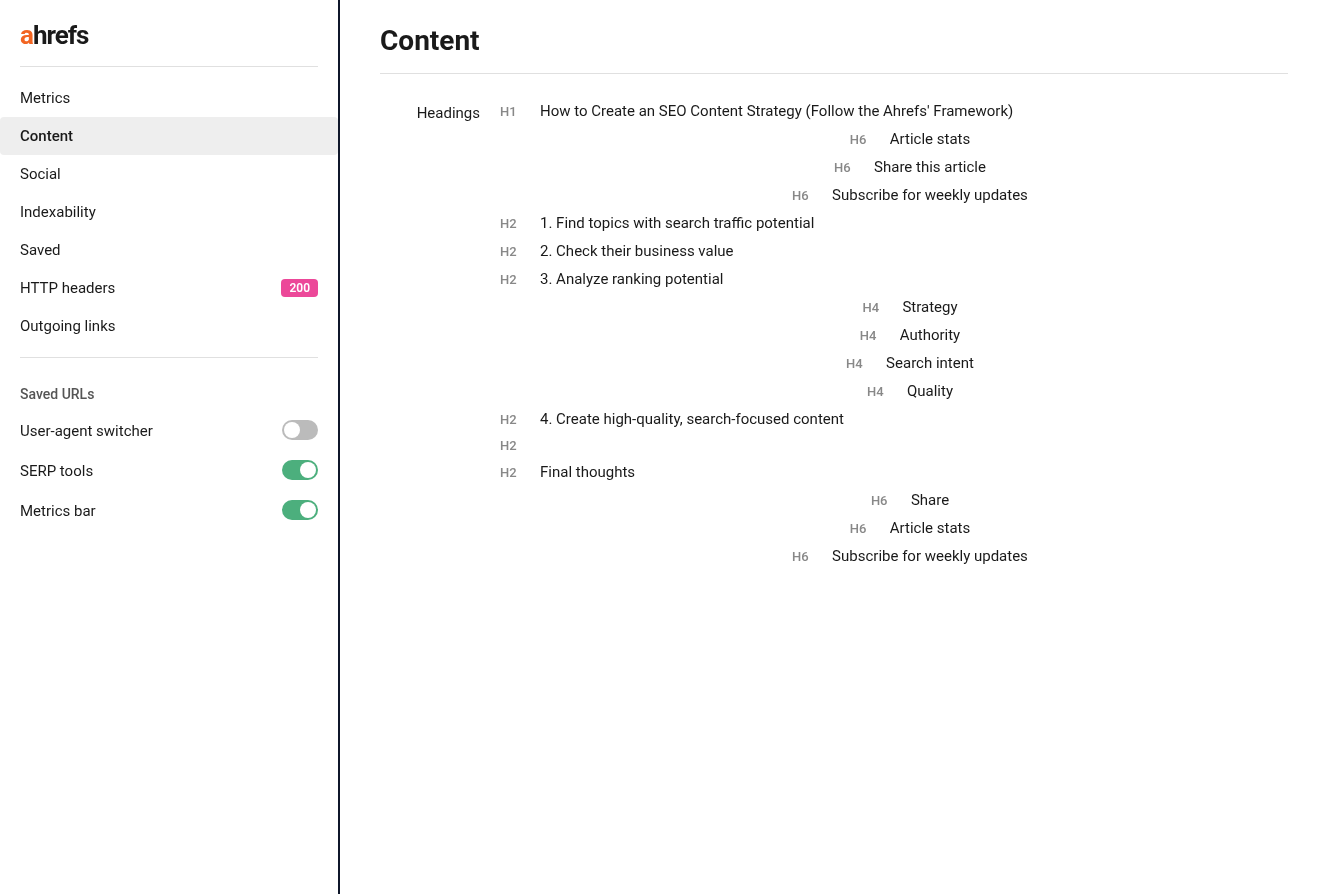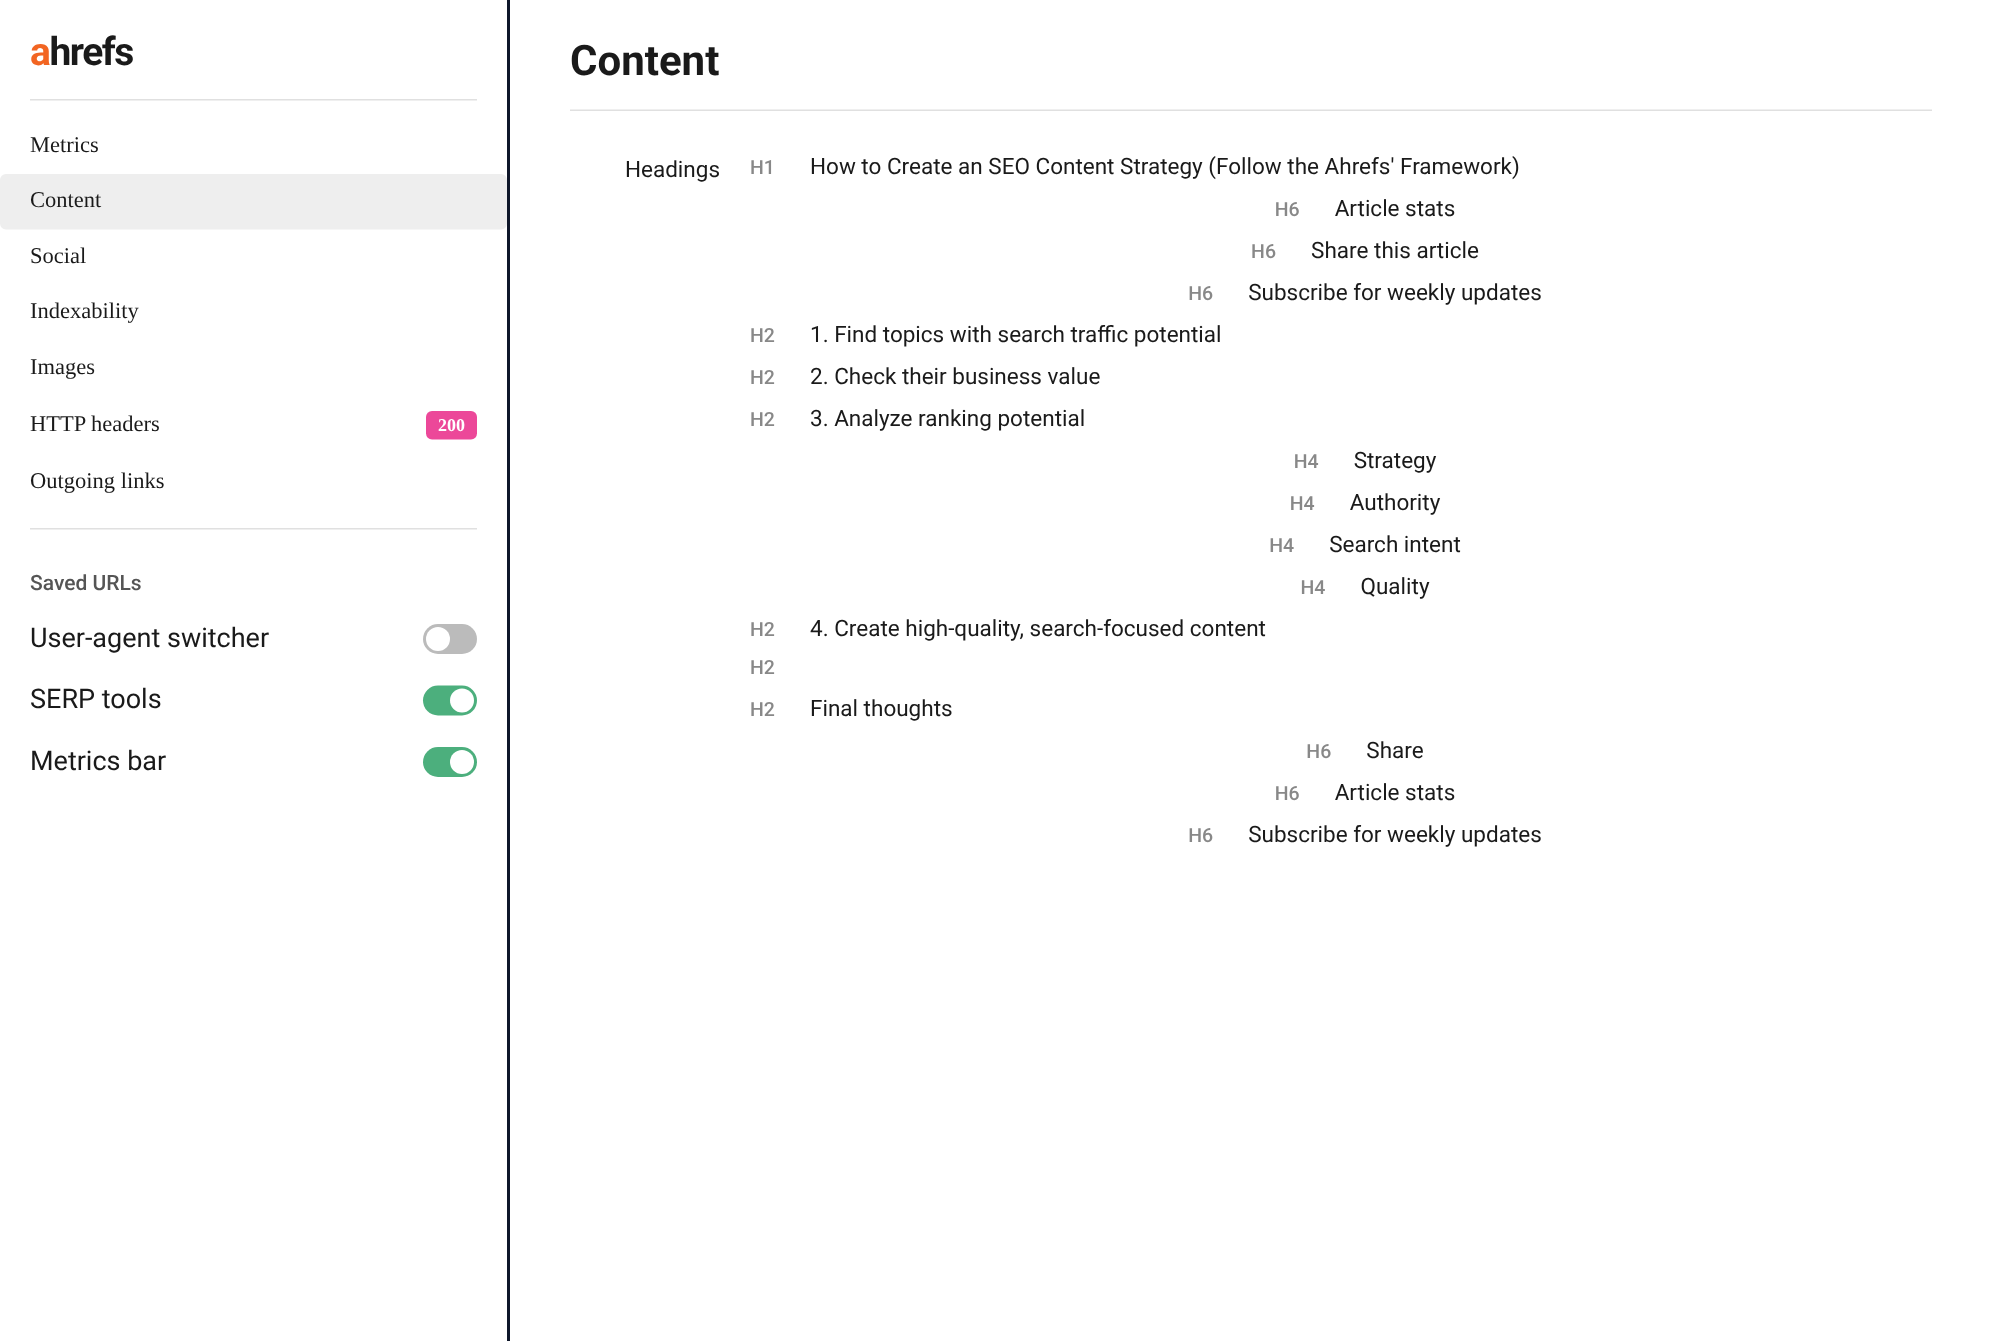--- a/index.html
+++ b/index.html
@@ -25,21 +25,21 @@
       font-weight: 700;
       letter-spacing: -1px;
     }
     .logo-a { color: #f26522; }
     .logo-hrefs { color: #1a1a1a; }
     .sidebar-divider {
       height: 1px;
       background: #e0e0e0;
       margin: 0 20px 12px 20px;
     }
-    .sidebar-nav { margin-bottom: 12px; font-family: Liberation Serif, serif; }
+    .sidebar-nav { margin-bottom: 12px; }
     .sidebar-item {
       display: flex;
       align-items: center;
       justify-content: space-between;
       padding: 10px 20px;
       cursor: pointer;
       border-radius: 4px;
       font-size: 15px;
       color: #1a1a1a;
     }
@@ -59,21 +59,21 @@
       padding: 16px 20px 8px 20px;
       font-size: 14px;
       color: #555;
       font-weight: 500;
     }
     .sidebar-toggle-row {
       display: flex;
       align-items: flex-end;
       justify-content: space-between;
       padding: 10px 20px;
-      font-size: 18px;
+      font-size: 15px;
       color: #1a1a1a;
     }
 
     
     .toggle {
       width: 36px;
       height: 20px;
       border-radius: 10px;
       position: relative;
       cursor: pointer;
@@ -162,21 +162,21 @@
       <div class="sidebar-item active">
         <span>Content</span>
       </div>
       <div class="sidebar-item">
         <span>Social</span>
       </div>
       <div class="sidebar-item">
         <span>Indexability</span>
       </div>
       <div class="sidebar-item">
-        <span>Images</span>
+        <span>Saved</span>
       </div>
       <div class="sidebar-item">
         <span>HTTP headers</span>
         <span class="sidebar-badge">200</span>
       </div>
       <div class="sidebar-item">
         <span>Outgoing links</span>
       </div>
     </nav>
   <div class="sidebar-divider"></div>

